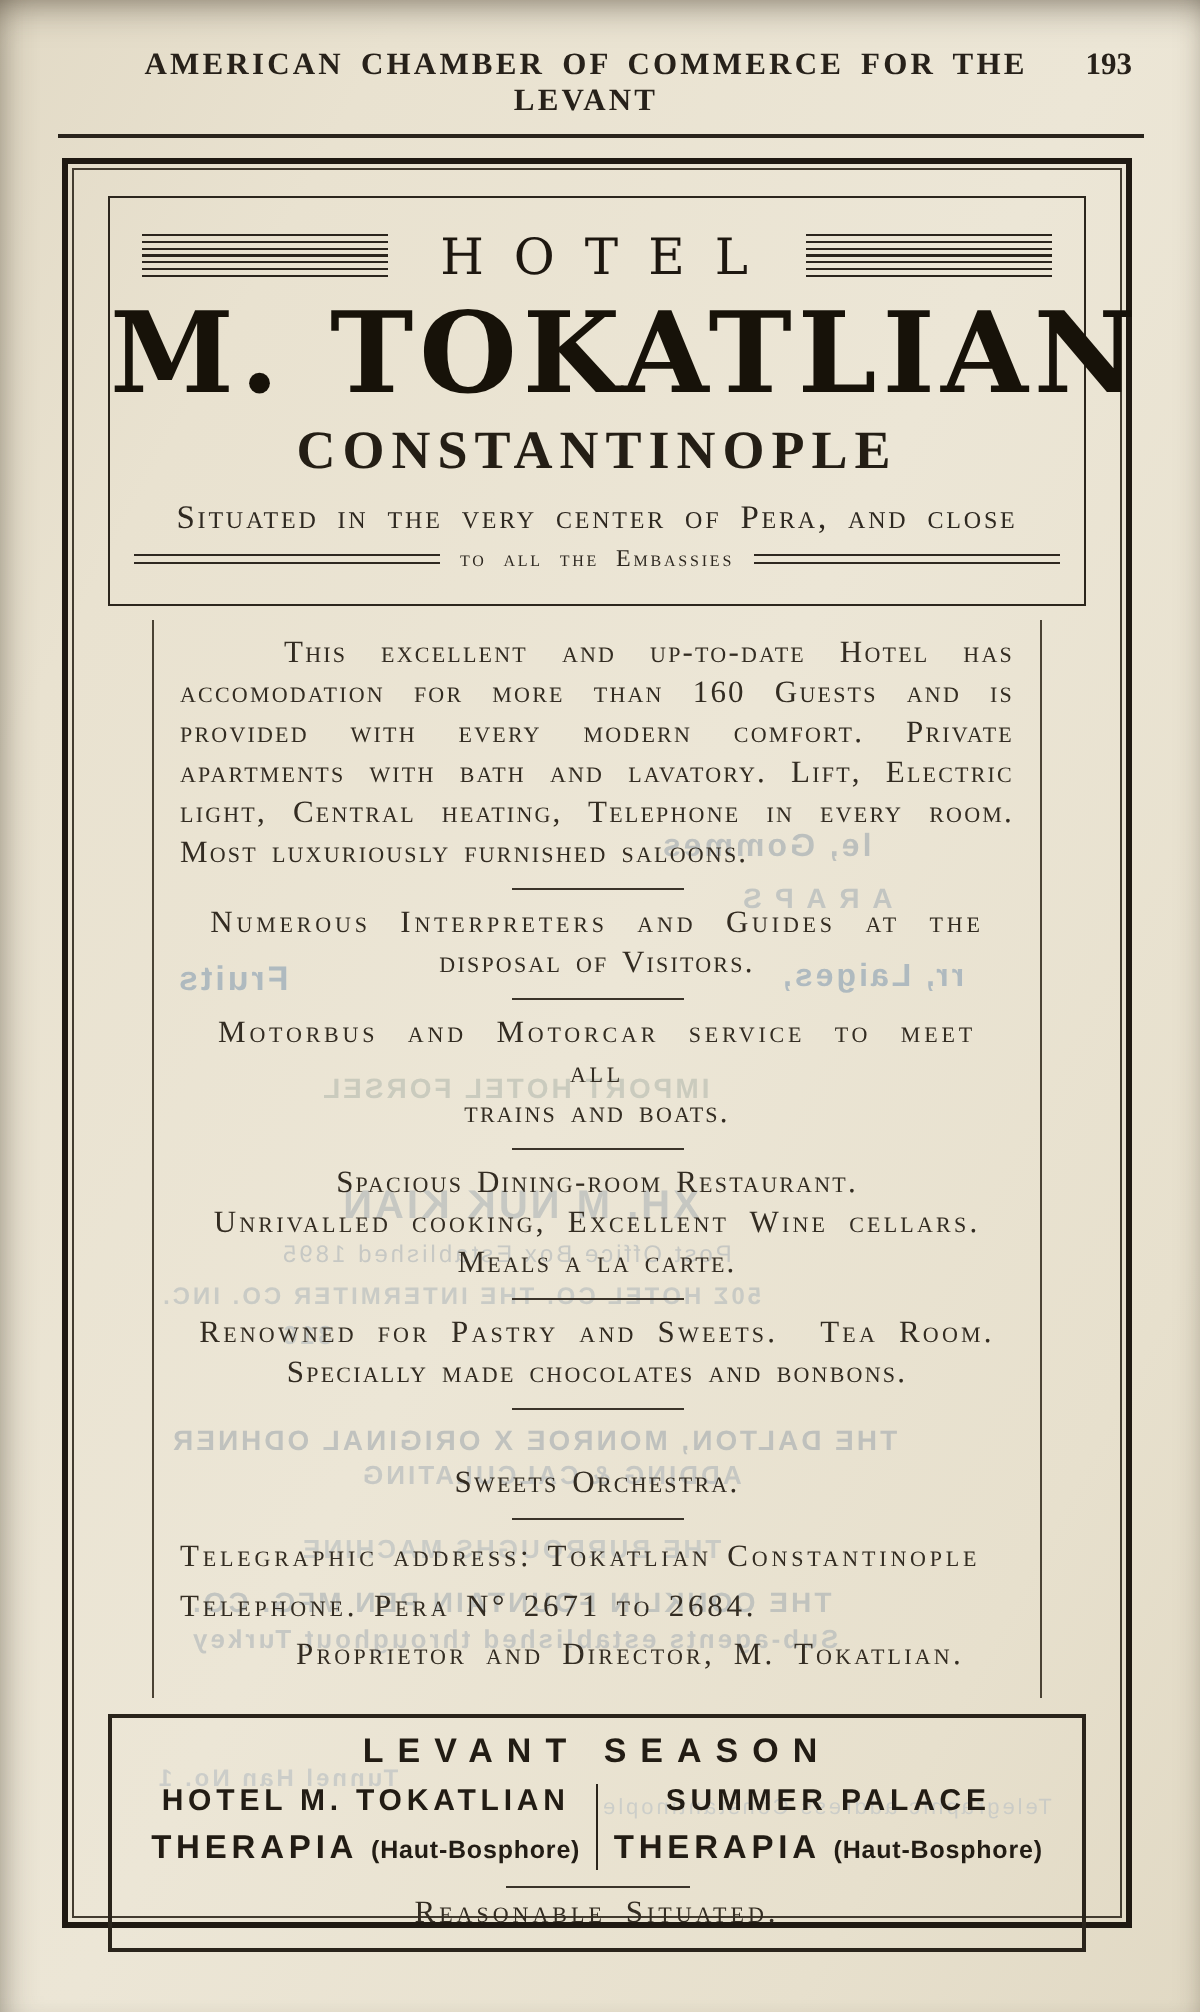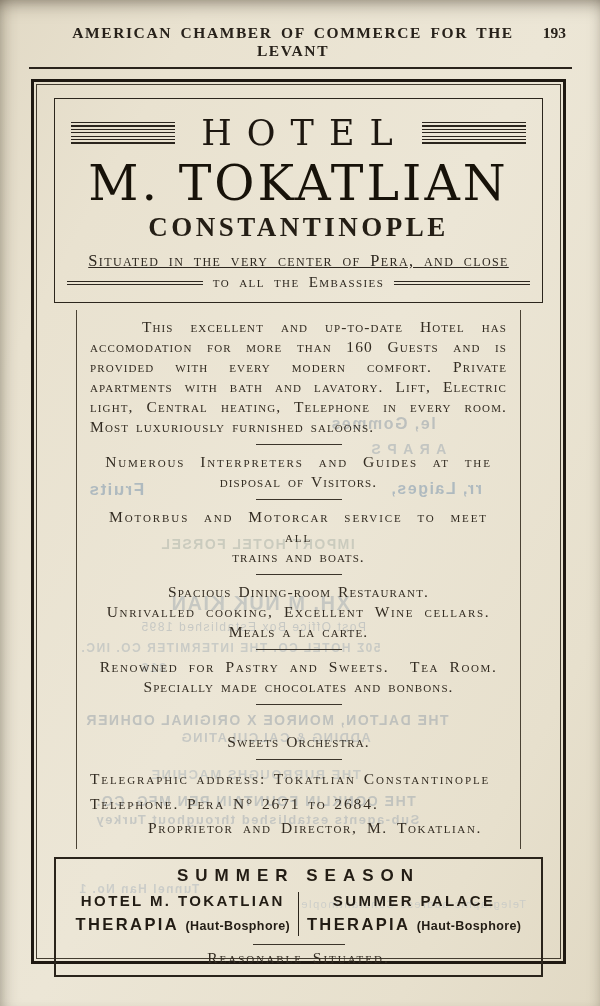--- a/index.html
+++ b/index.html
@@ -26,27 +26,27 @@
   .hdr-num{width:44px;text-align:right;font-weight:bold;font-size:15.5px;color:#27211a;}
   .hdr-rule{margin:7px 28px 0 29px;border-top:2.5px solid #2a241c;}
   
   .ad-outer{position:absolute;z-index:1;left:31px;right:34px;top:79px;bottom:42px;border:3.5px solid #1f1912;}
   .ad-line{position:absolute;inset:2px;border:1.2px solid #433c30;}
   .ad-content{position:absolute;inset:3px;padding:13px 17px 0 17px;box-sizing:border-box;}
   
   .masthead{border:1.6px solid #2c261d;height:205px;box-sizing:border-box;padding-top:17px;text-align:center;}
   .hotel-row{display:flex;align-items:center;margin:0 16px;}
   .rule-stack{flex:1;height:24px;background:repeating-linear-gradient(to bottom,#2b251d 0 1.1px,transparent 1.1px 3.4px);}
-  .hotel-label{font-family:"DejaVu Serif",serif;font-size:35px;letter-spacing:15px;margin:0 14px 0 26px;color:#1d1710;line-height:1;}
-  .hotel-name{font-family:"DejaVu Serif",serif;font-size:49px;letter-spacing:3px;color:#171209;line-height:1.05;margin-top:7px;white-space:nowrap;}
+  .hotel-label{font-family:"DejaVu Serif",serif;font-size:25px;letter-spacing:15px;margin:0 14px 0 26px;color:#1d1710;line-height:1;}
+  .hotel-name{font-family:"DejaVu Serif",serif;font-size:56px;letter-spacing:3px;color:#171209;line-height:1.05;margin-top:7px;white-space:nowrap;font-weight:bold;}
   .city{font-family:"Liberation Serif",serif;font-weight:bold;font-size:27px;letter-spacing:3.5px;color:#241e15;margin-top:3px;}
-  .tagline1{font-variant:small-caps;font-size:16.5px;letter-spacing:1.4px;word-spacing:4px;margin:8px 12px 0;color:#2e2820;text-decoration:underline;}
+  .tagline1{font-variant:small-caps;font-size:16.5px;letter-spacing:1.4px;word-spacing:4px;margin:8px 12px 0;color:#2e2820;}
   .tagline2-row{display:flex;align-items:center;margin:3px 12px 0;}
   .dbl-rule{flex:1;height:4.5px;border-top:1.6px solid #2e2820;border-bottom:1.6px solid #2e2820;box-sizing:border-box;}
-  .tagline2{font-variant:small-caps;font-size:15px;letter-spacing:1.4px;word-spacing:4px;margin:0 10px;color:#2e2820;white-space:nowrap;}
+  .tagline2{font-variant:small-caps;font-size:12px;letter-spacing:1.4px;word-spacing:4px;margin:0 10px;color:#2e2820;white-space:nowrap;}
   
   .body-box{
     margin:7px 22px 0 22px;border-left:1.6px solid #4a4234;border-right:1.6px solid #4a4234;
     padding:7px 13px 8px;font-variant:small-caps;font-size:15.5px;line-height:20px;
     letter-spacing:1.1px;word-spacing:2px;color:#332c22;
   }
   .p-just{text-align:justify;text-indent:52px;margin:0;}
   .p-center{text-align:center;margin:0;}
   .stretch{word-spacing:9px;letter-spacing:1.9px;}
   .stretch-sm{word-spacing:5px;letter-spacing:1.6px;}
@@ -130,21 +130,21 @@
         <p class="p-center"><br><span>Sweets Orchestra.</span></p>
         <hr class="pdiv">
         <div class="tele-block">
           <p class="tele-line">Telegraphic address: Tokatlian Constantinople</p>
           <p class="tele-line">Telephone. Pera N° 2671 to 2684.</p>
           <p class="tele-line tele-indent">Proprietor and Director, M. Tokatlian.</p>
         </div>
       </div>
 
       <div class="summer">
-        <div class="summer-heading">SUMMER SEASON</div>
+        <div class="summer-heading">LEVANT SEASON</div>
         <div class="summer-cols">
           <div class="summer-col">
             <div class="scol-l1">HOTEL M. TOKATLIAN</div>
             <div class="scol-l2"><span>THERAPIA</span> <span class="scol-note">(Haut-Bosphore)</span></div>
           </div>
           <div class="col-divider"></div>
           <div class="summer-col">
             <div class="scol-l1">SUMMER PALACE</div>
             <div class="scol-l2"><span>THERAPIA</span> <span class="scol-note">(Haut-Bosphore)</span></div>
           </div>

